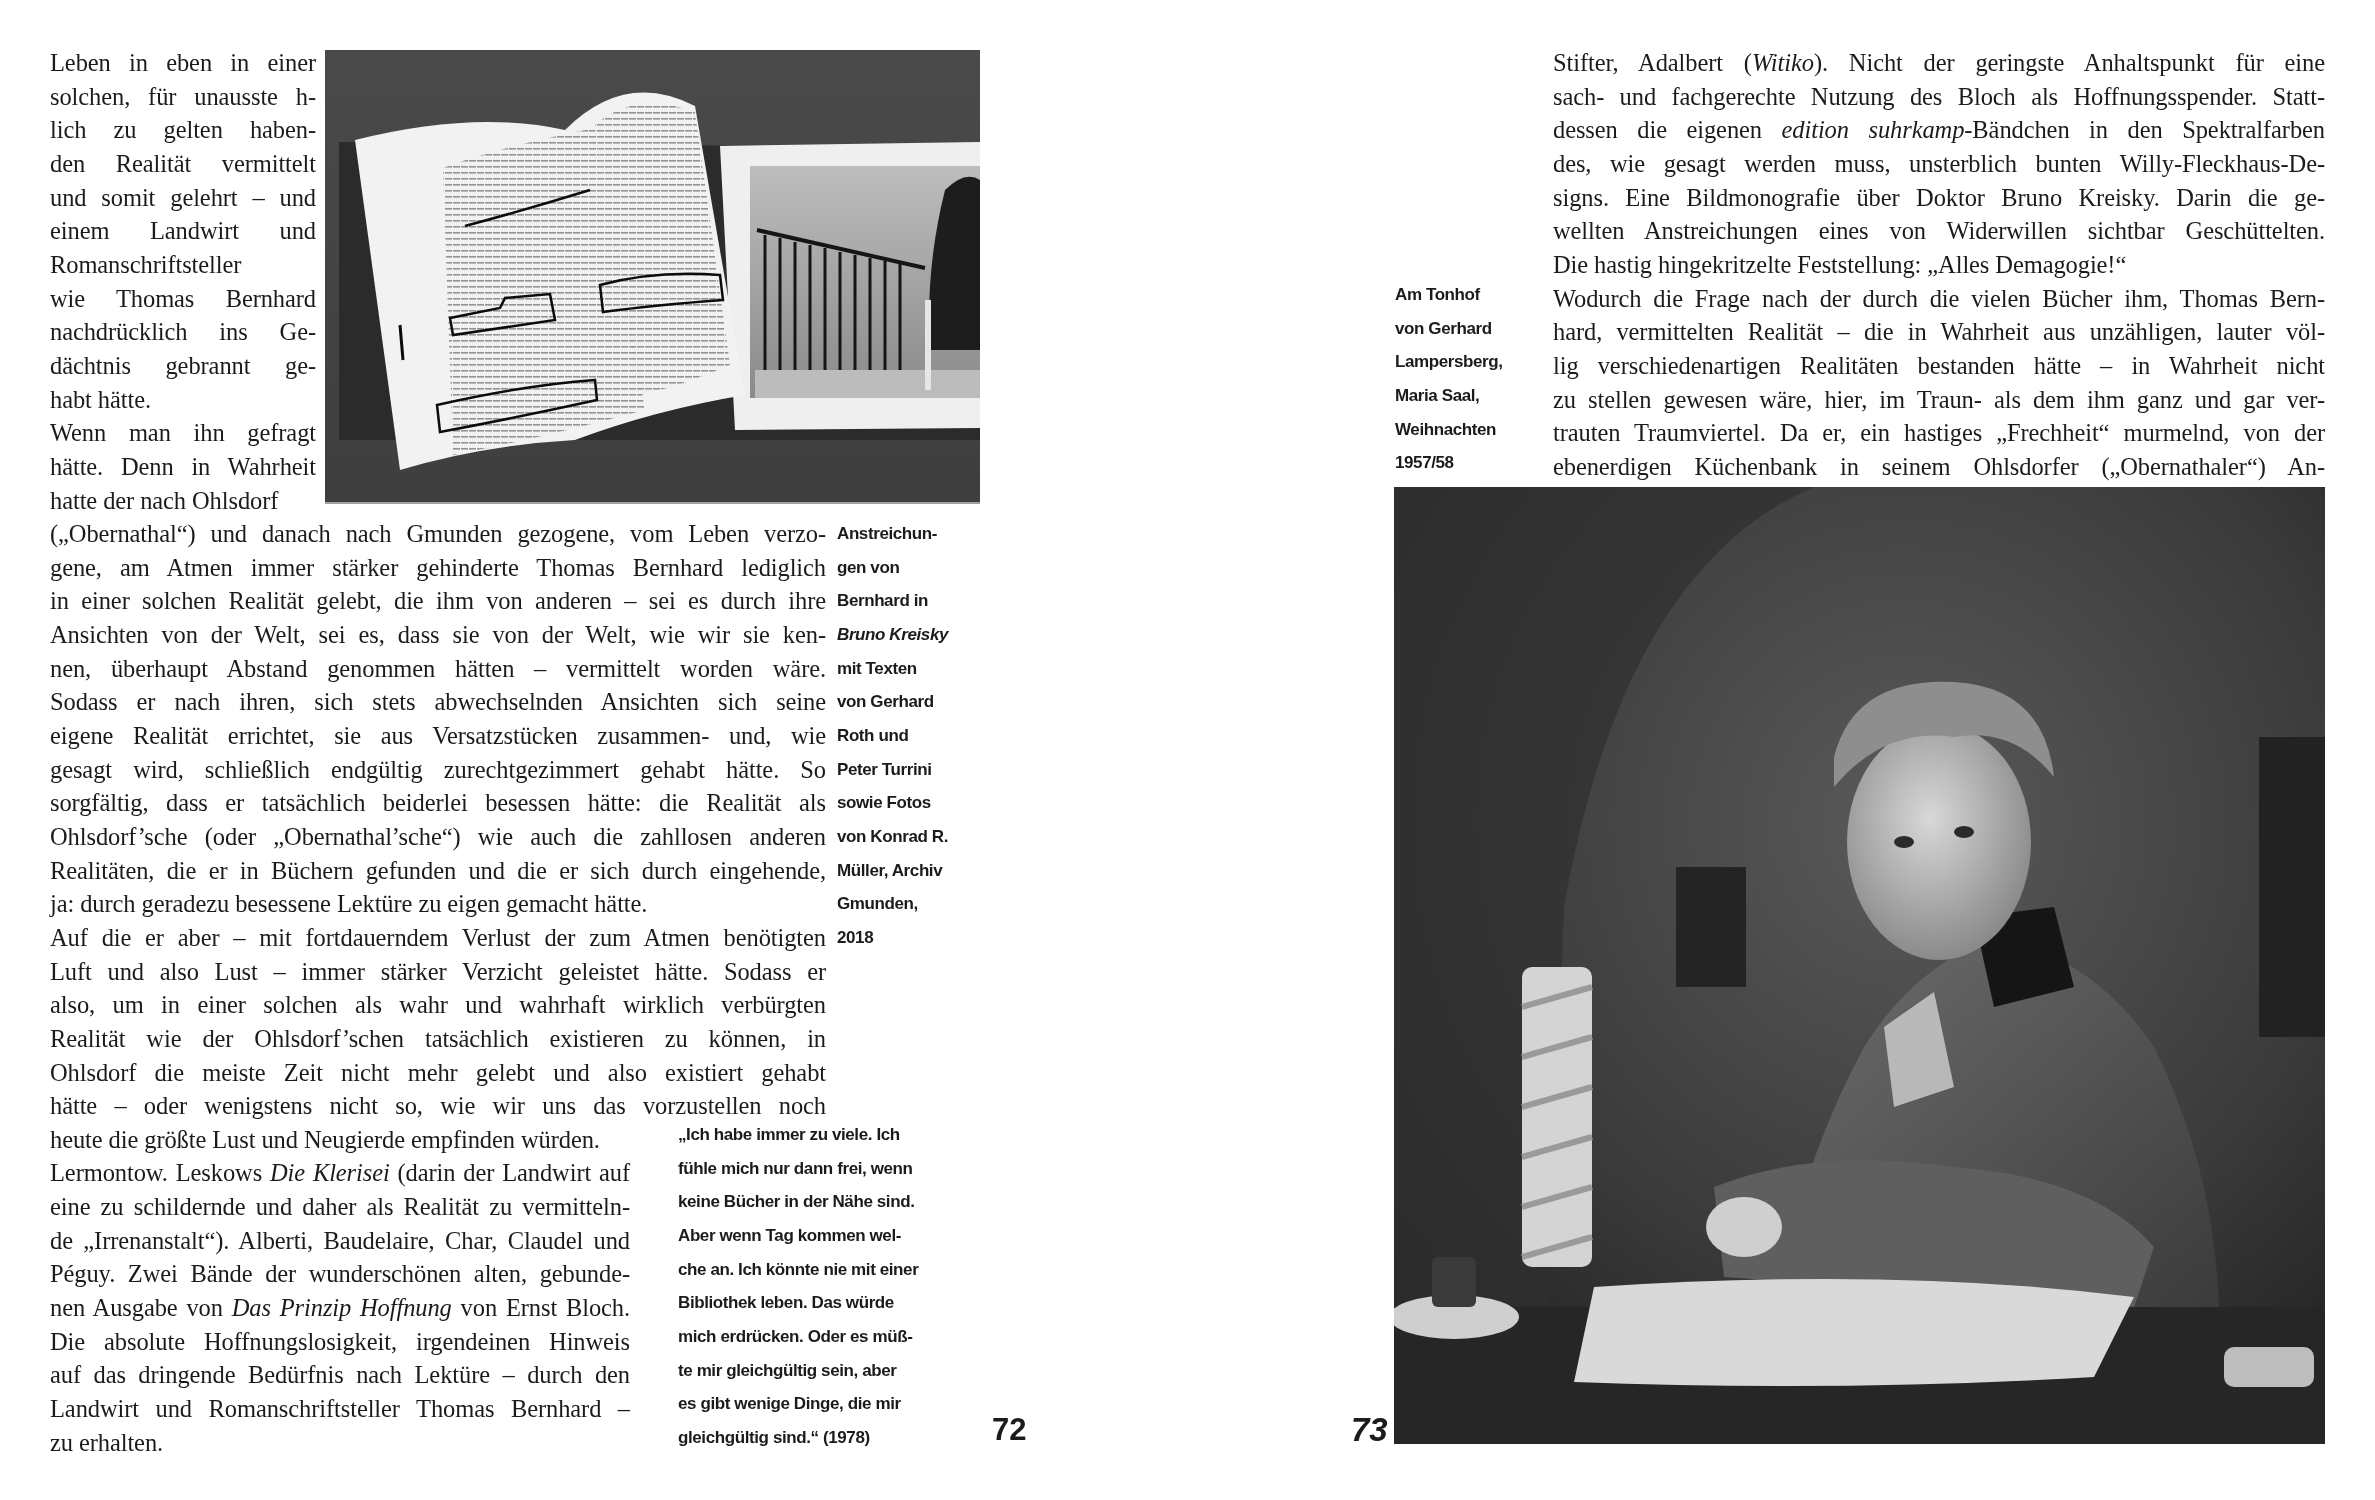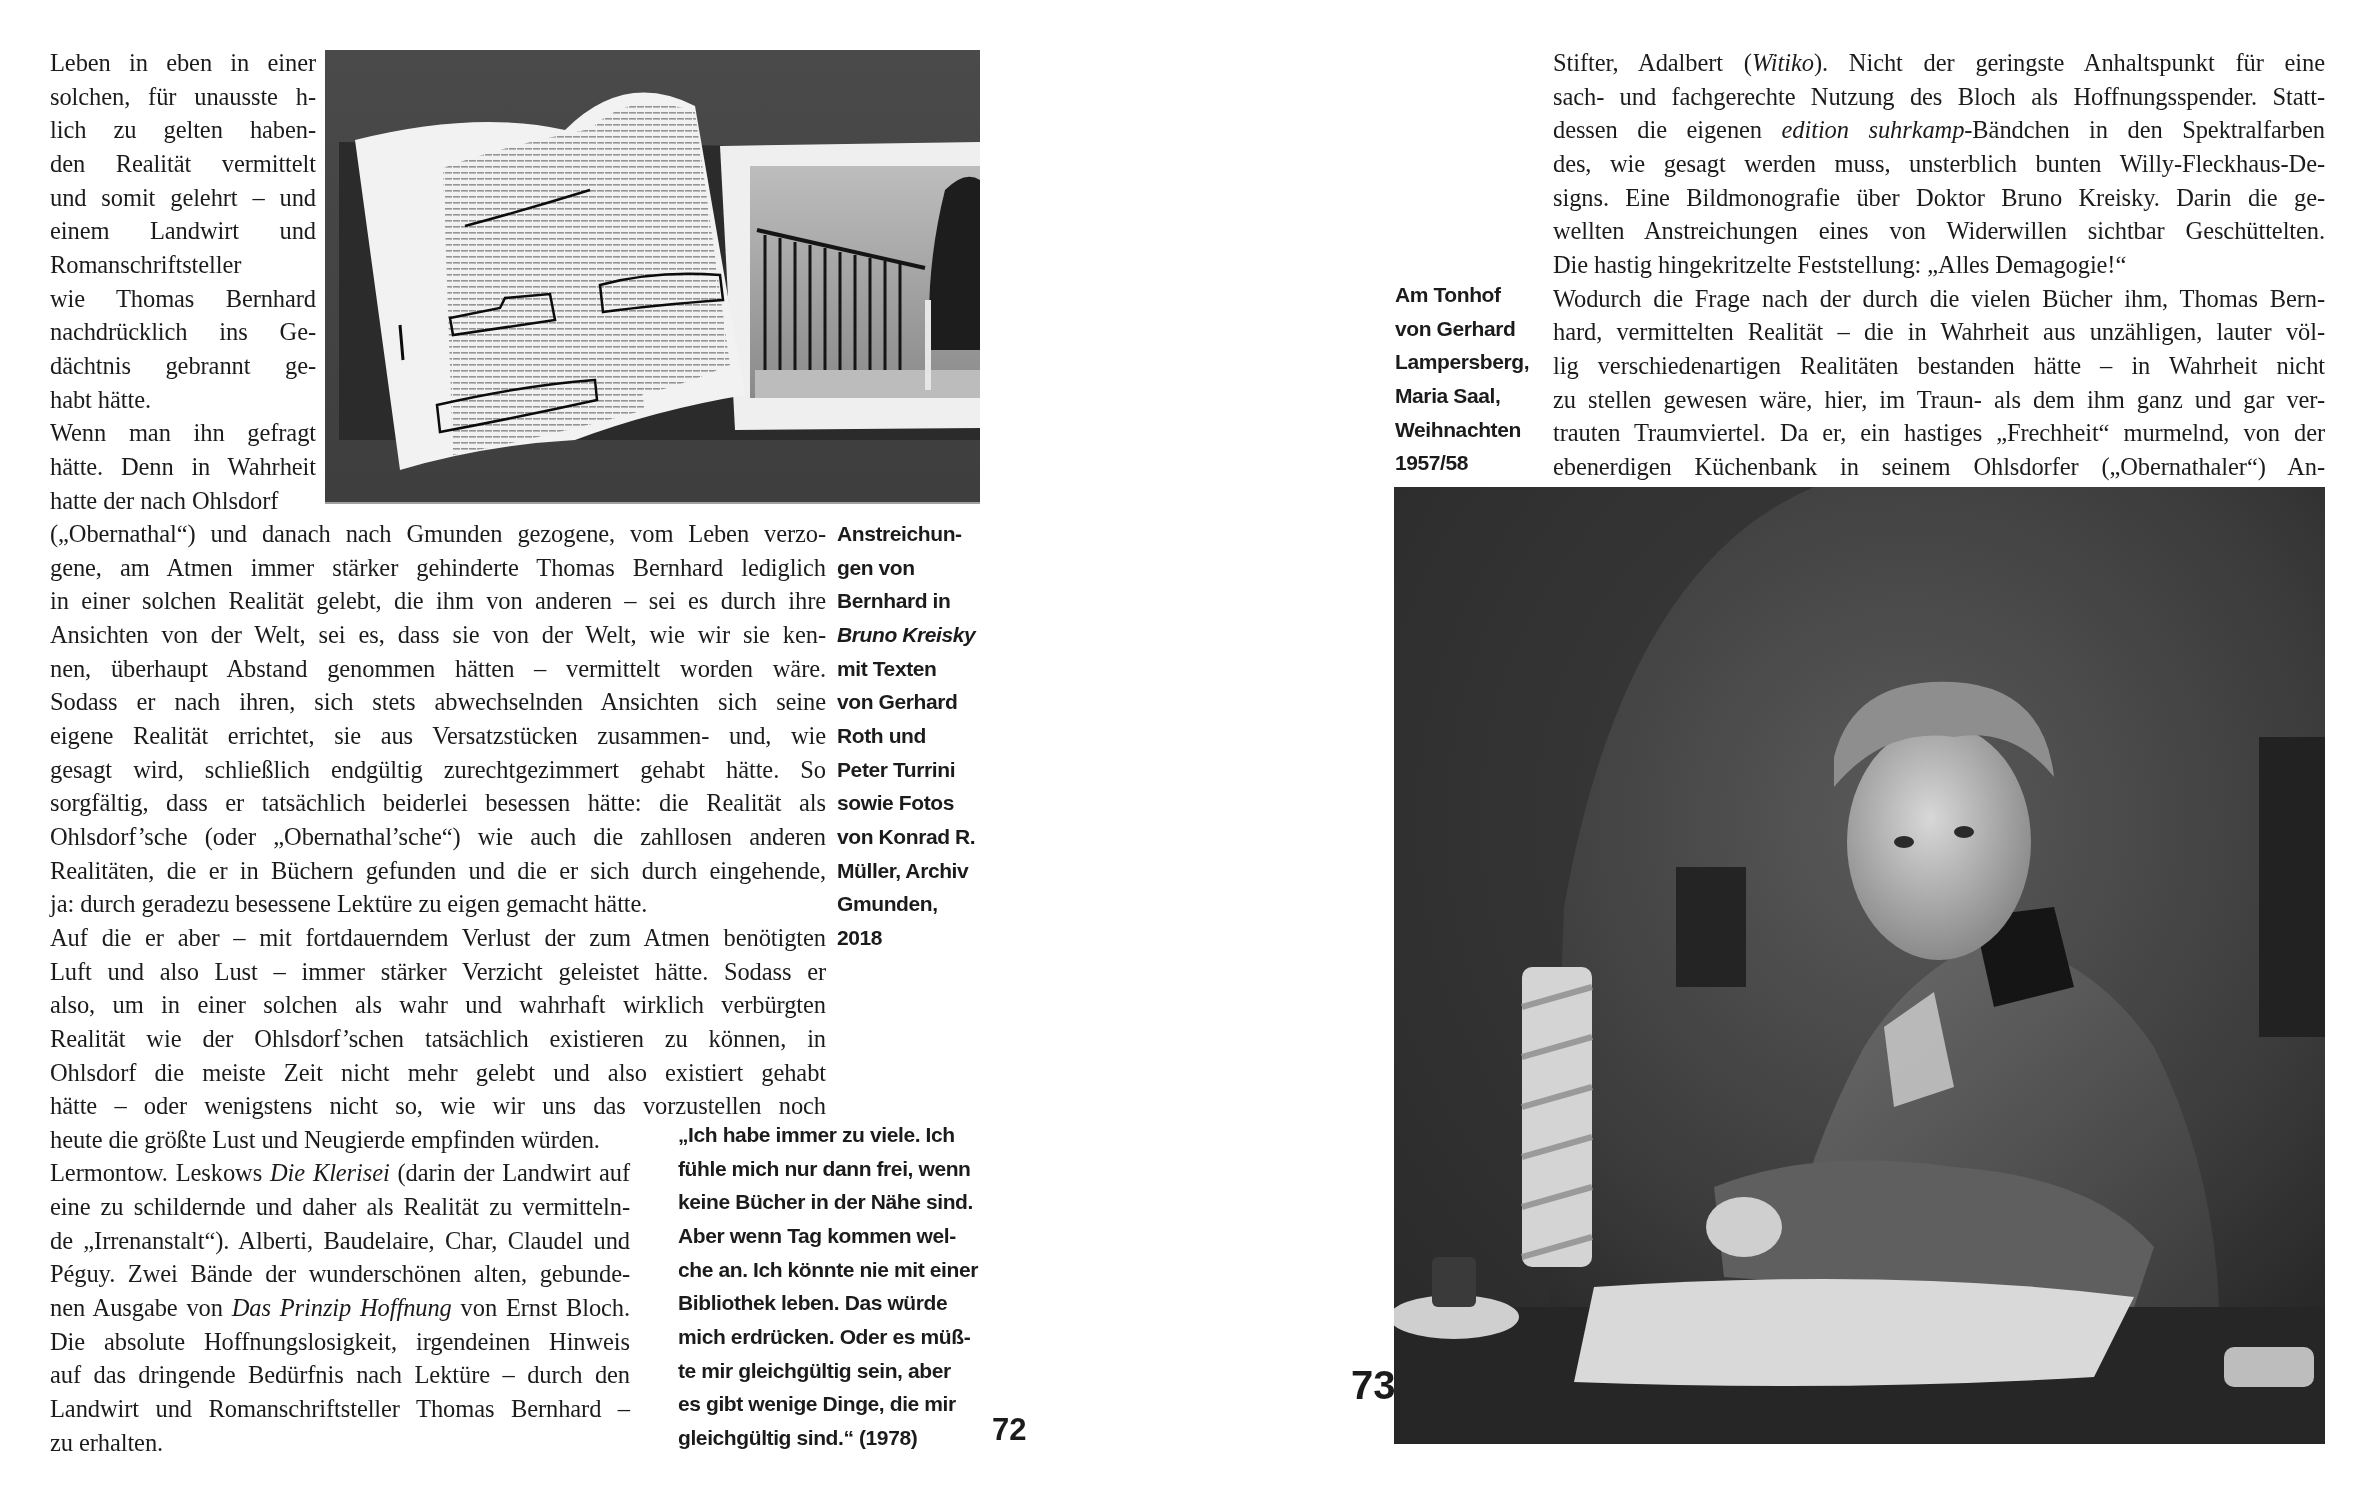--- a/index.html
+++ b/index.html
@@ -1,38 +1,38 @@
 <!DOCTYPE html>
 <html><head>
 <meta charset="utf-8">
 <style>
   html, body { margin: 0; padding: 0; background: #ffffff; }
   body { width: 2375px; height: 1500px; position: relative; overflow: hidden; color: #1b1b1b; }
   .serif { font-family: "Liberation Serif", "DejaVu Serif", serif; font-size: 24.5px; line-height: 33.65px; letter-spacing: -0.1px; }
-  .sans  { font-family: "Liberation Sans", "DejaVu Sans", sans-serif; font-weight: bold; font-size: 21px; line-height: 33.65px; letter-spacing: -0.4px; }
+  .sans  { font-family: "Liberation Sans", "DejaVu Sans", sans-serif; font-weight: bold; font-size: 17px; line-height: 33.65px; letter-spacing: -0.4px; }
   .abs { position: absolute; }
   .line { display: block; white-space: nowrap; }
   .just { text-align: justify; text-align-last: justify; }
   em, i { font-style: italic; }
 
   
   #lp-narrow { left: 50px; top: 46px; width: 266px; }
   #lp-body   { left: 50px; top: 517px; width: 776px; }
   #lp-caption { left: 837px; top: 517px; width: 160px; }
   #lp-quote  { left: 678px; top: 1118px; width: 310px; }
   #lp-pagenum { left: 992px; top: 1412px; font-family: "Liberation Sans", sans-serif; font-weight: bold; font-size: 31px; line-height: 36px; }
 
   
   #book-photo { left: 325px; top: 50px; width: 655px; height: 454px; background: #474747; overflow: hidden; }
   #book-photo svg { display: block; }
 
   
   #rp-body   { left: 1553px; top: 46px; width: 772px; }
   #rp-caption { left: 1395px; top: 278px; width: 160px; }
-  #rp-pagenum { left: 1351px; top: 1367px; font-family: "Liberation Sans", sans-serif; font-weight: bold; font-size: 40px; line-height: 36px; }
+  #rp-pagenum { left: 1351px; top: 1412px; font-family: "Liberation Sans", sans-serif; font-weight: bold; font-size: 33px; line-height: 36px; font-style: italic; }
 
   #portrait { left: 1394px; top: 487px; width: 931px; height: 957px; overflow: hidden; background: #2a2a2a; }
   #portrait svg { display: block; }
 </style>
 </head>
 <body>
 
 <div class="abs serif" id="lp-narrow">
     <span class="line just">Leben in eben in einer</span>
     <span class="line just">solchen, für unausste h-</span>

